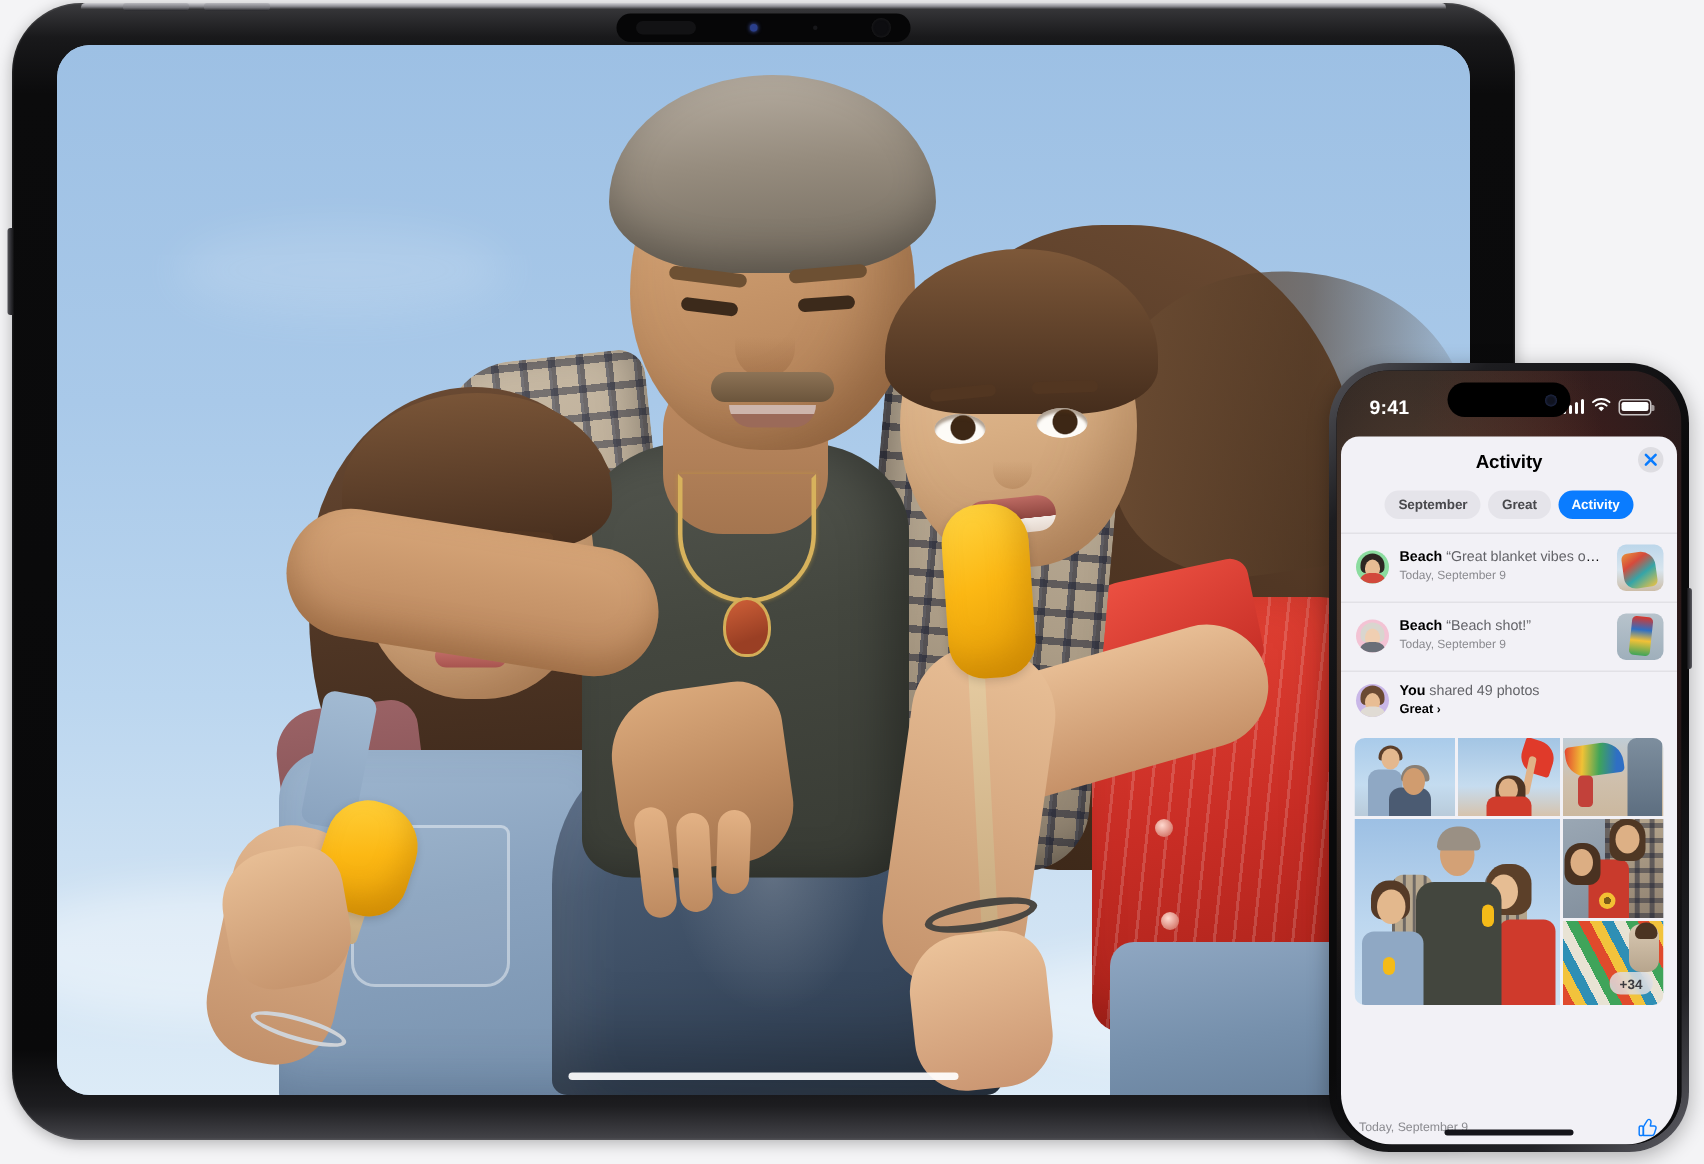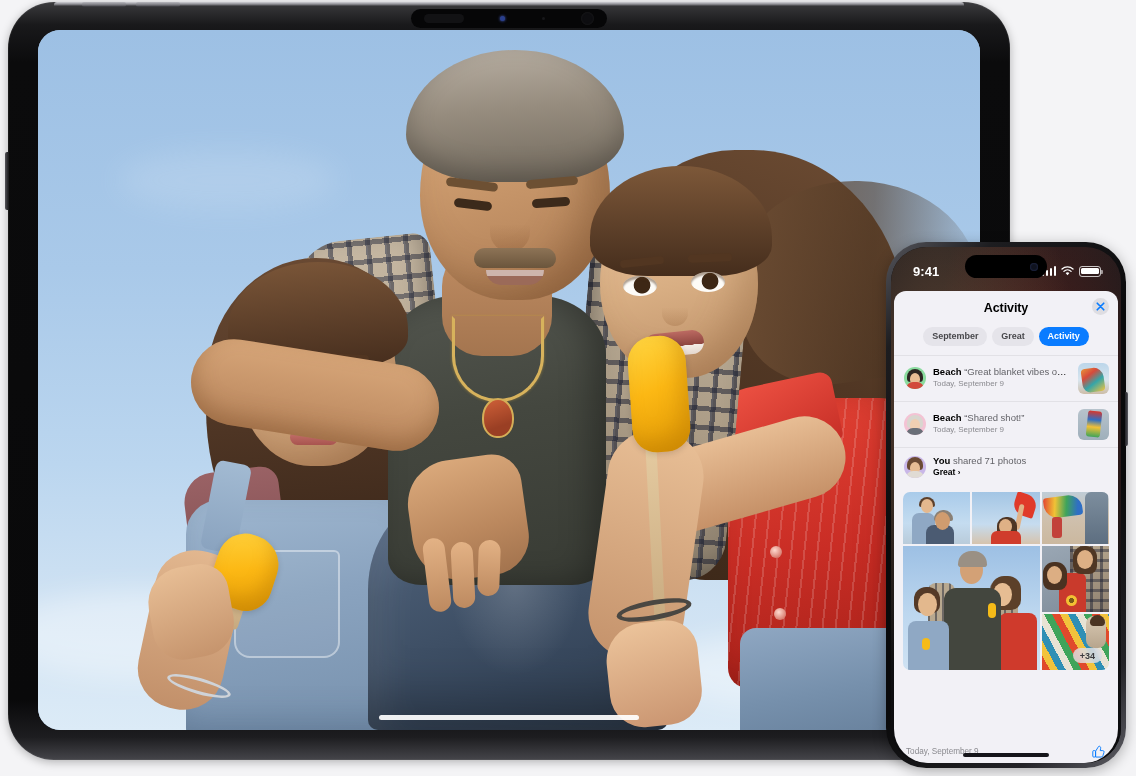--- a/index.html
+++ b/index.html
@@ -976,37 +976,37 @@
 
           <div class="act-row">
             <div class="avatar pink">
               <span class="av-hair"></span>
                 <span class="av-face"></span>
                 <span class="av-body"></span>
             </div>
             <div class="act-text">
               <div class="act-line1">
                 <span class="act-name">Beach</span>
-                <span class="act-quote">“Shared shot!”</span>
+                <span class="act-quote">“Beach shot!”</span>
               </div>
               <div class="act-sub">Today, September 9</div>
             </div>
             <div class="act-thumb thumb-kite"></div>
           </div>
 
           <div class="act-row">
             <div class="avatar purple">
               <span class="av-hair"></span>
                 <span class="av-face"></span>
                 <span class="av-body"></span>
             </div>
             <div class="act-text">
               <div class="act-line1">
                 <span class="act-name">You</span>
-                <span class="act-quote">shared 71 photos</span>
+                <span class="act-quote">shared 49 photos</span>
               </div>
               <div class="act-sub dark">
                 <span>Great</span>
                 <span style="font-size:8px;color:#000;">›</span>
               </div>
             </div>
           </div>
 
         </div>
 

